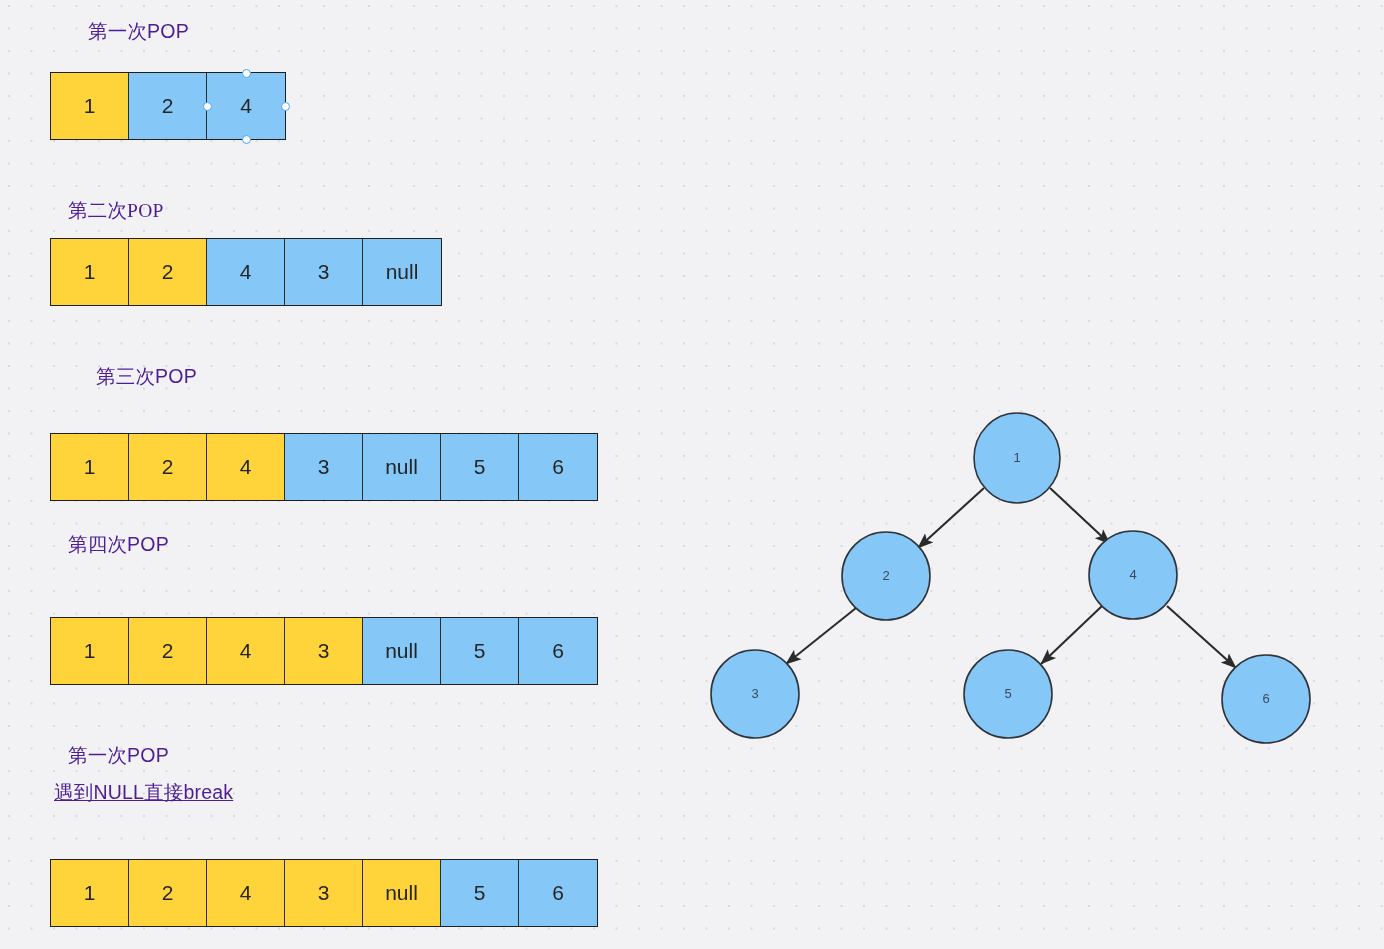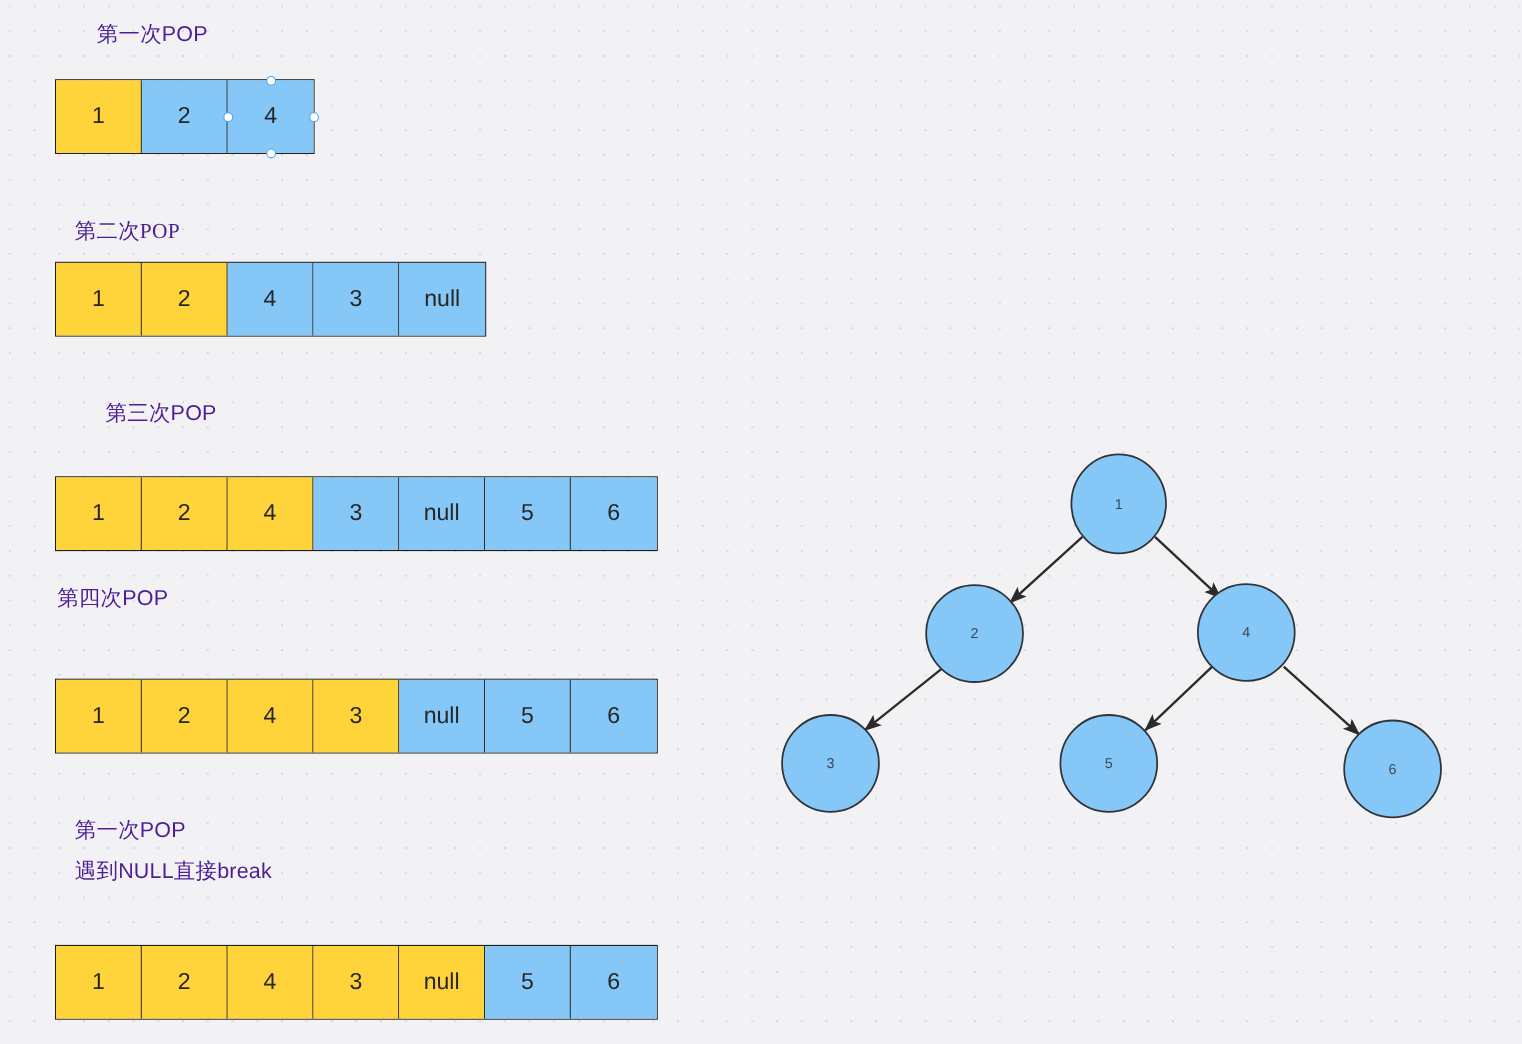--- a/index.html
+++ b/index.html
@@ -123,32 +123,32 @@
     <div class="step-label" style="left: 68px; top: 363px; margin-left: 28px;">第三次POP</div>
     <div class="array-row" style="left: 50px; top: 433px;">
       <div class="cell yellow">1</div>
       <div class="cell yellow">2</div>
       <div class="cell yellow">4</div>
       <div class="cell blue">3</div>
       <div class="cell blue">null</div>
       <div class="cell blue">5</div>
       <div class="cell blue">6</div>
     </div>
-    <div class="step-label" style="left: 52px; top: 531px;">第四次POP</div>
+    <div class="step-label" style="left: 68px; top: 531px;">第四次POP</div>
     <div class="array-row" style="left: 50px; top: 617px;">
       <div class="cell yellow">1</div>
       <div class="cell yellow">2</div>
       <div class="cell yellow">4</div>
       <div class="cell yellow">3</div>
       <div class="cell blue">null</div>
       <div class="cell blue">5</div>
       <div class="cell blue">6</div>
     </div>
     <div class="step-label" style="left: 68px; top: 742px;">第一次POP</div>
-    <div class="step-label" style="left: 68px; top: 779px;">遇到NULL直接break</div>
+    <div class="step-label" style="left: 54px; top: 779px; text-decoration: underline;">遇到NULL直接break</div>
     <div class="array-row" style="left: 50px; top: 859px;">
       <div class="cell yellow">1</div>
       <div class="cell yellow">2</div>
       <div class="cell yellow">4</div>
       <div class="cell yellow">3</div>
       <div class="cell yellow">null</div>
       <div class="cell blue">5</div>
       <div class="cell blue">6</div>
     </div>
   </div>

